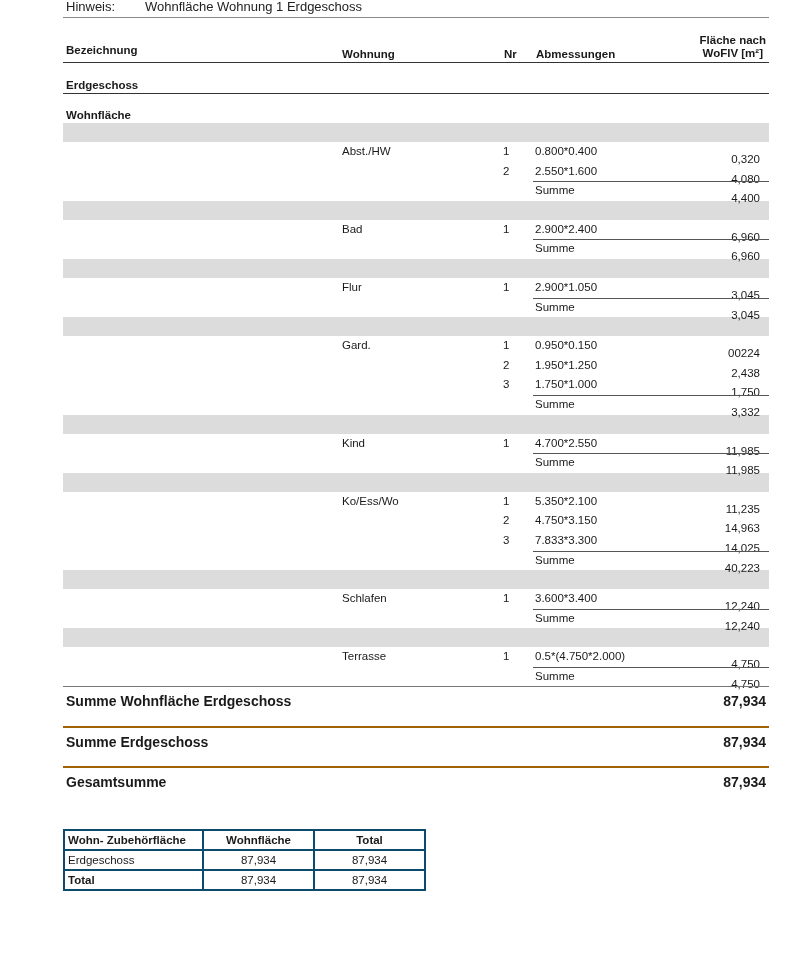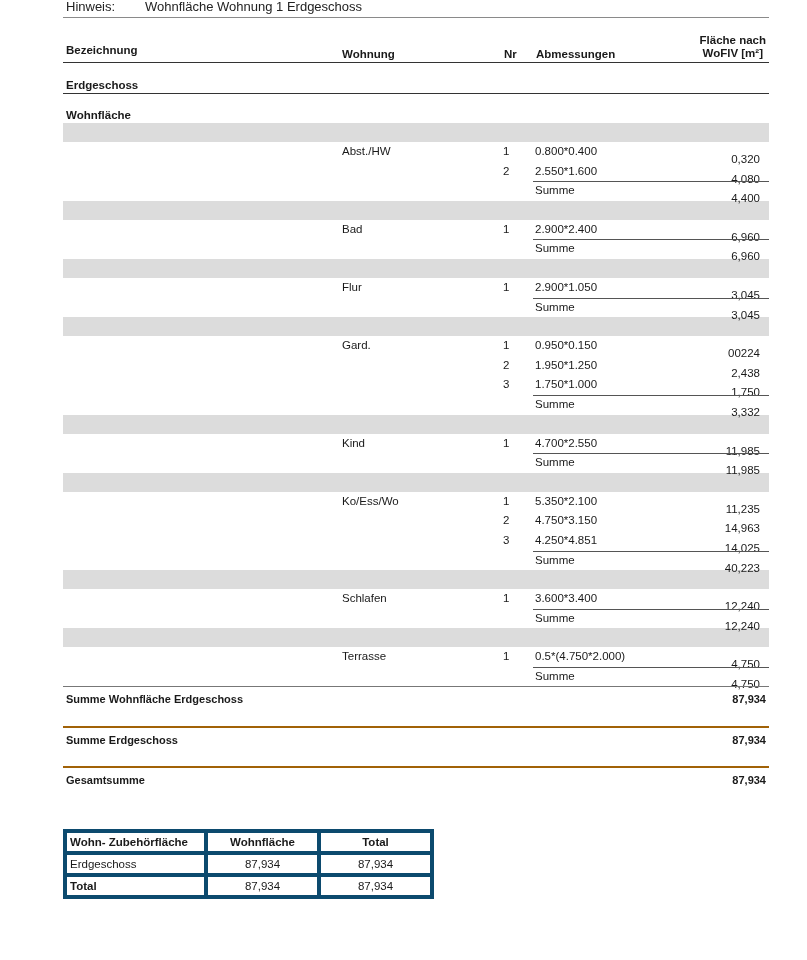--- a/index.html
+++ b/index.html
@@ -23,28 +23,28 @@
   .group-title.lined { border-bottom: 1.5px solid #333; }
 
   .shade { height: 19px; background: #dcdcdc; }
   .row { position: relative; height: 19.6px; line-height: 19.6px; }
   .row .fun { position: absolute; left: 279px; }
   .row .nr { position: absolute; left: 440px; }
   .row .abm { position: absolute; left: 472px; }
   .row .val { position: absolute; right: 9px; margin-top: 8px; }
   .row.topline::after { content: ""; position: absolute; left: 470px; right: 0; top: 0; border-top: 1px solid #555; }
 
-  .total { position: relative; height: 38px; font-weight: bold; font-size: 11px; }
+  .total { position: relative; height: 38px; font-weight: bold; font-size: 14px; }
   .total .lbl { position: absolute; left: 3px; top: 6px; }
   .total .val { position: absolute; right: 3px; top: 6px; }
   .total.first { border-top: 1px solid #777; height: 39px; }
   .total.heavy { border-top: 2px solid #a16207; }
 
   .summary { position: absolute; left: 63px; top: 829px; border-collapse: collapse; font-size: 11.5px; }
-  .summary td, .summary th { border: 4px solid #0c4a6e; height: 18px; padding: 0 3px; margin-left: 28px; }
+  .summary td, .summary th { border: 2px solid #0c4a6e; height: 18px; padding: 0 3px; margin-left: 28px; }
   .summary th { font-weight: bold; }
   .summary .c1 { width: 131px; text-align: left; }
   .summary .c2 { width: 103px; text-align: center; }
   .summary .c3 { width: 103px; text-align: center; }
   .summary .bold { font-weight: bold; }
 </style>
 </head>
 <body>
 
 <div class="page">
@@ -149,21 +149,21 @@
         <span class="abm">5.350*2.100</span>
         <span class="val">11,235</span>
       </div>
       <div class="row">
         <span class="nr">2</span>
         <span class="abm">4.750*3.150</span>
         <span class="val">14,963</span>
       </div>
       <div class="row">
         <span class="nr">3</span>
-        <span class="abm">4.250*4.851</span>
+        <span class="abm">7.833*3.300</span>
         <span class="val">14,025</span>
       </div>
       <div class="row topline">
         <span class="abm">Summe</span>
         <span class="val">40,223</span>
       </div>
       <div class="shade"></div>
       <div class="row">
         <span class="fun">Schlafen</span>
         <span class="nr">1</span>

